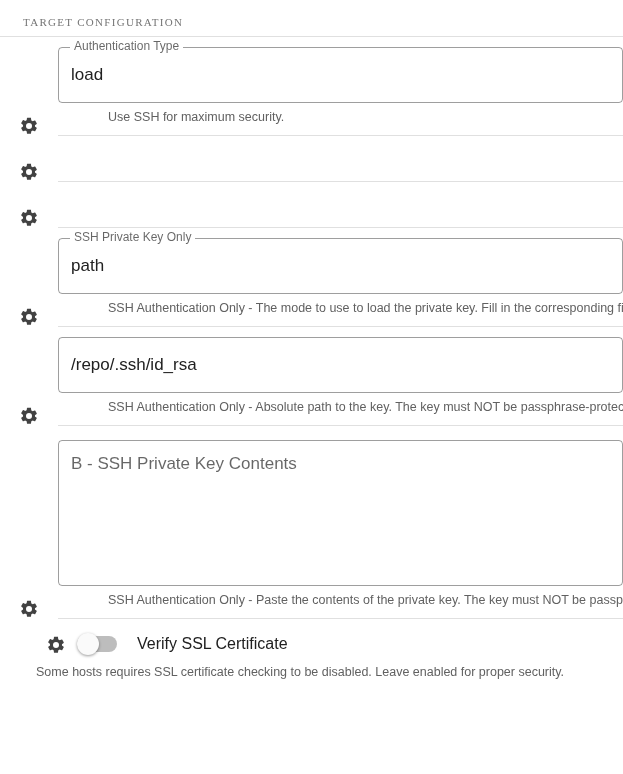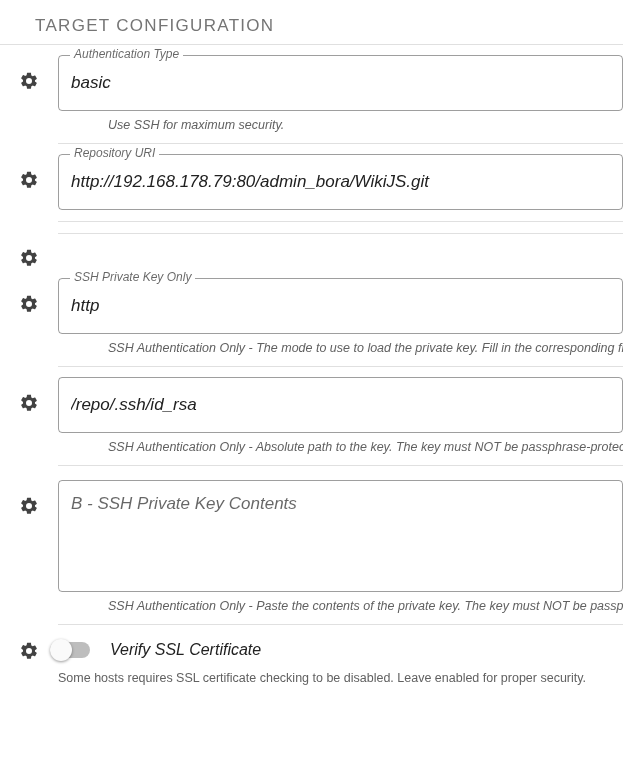--- a/index.html
+++ b/index.html
@@ -10,39 +10,39 @@
   }
   body {
     width: 623px;
     height: 774px;
     overflow: hidden;
     position: relative;
     color: #212121;
   }
 
   .section-title {
-    font-size: 17px;
+    font-size: 11px;
     letter-spacing: 1.3px;
     color: #757575;
     text-transform: uppercase;
-    padding: 16px 0 8px 35px;
+    padding: 16px 0 8px 23px;
+    font-family: Liberation Serif, serif;
   }
 
   .divider {
     height: 1px;
     background: #e0e0e0;
     width: 100%;
   }
 
   .field-row {
     display: flex;
-    align-items: flex-start;
+    align-items: flex-end;
     padding: 0;
     position: relative;
-    font-style: italic;
   }
 
   .gear-col {
     width: 58px;
     flex: 0 0 58px;
     display: flex;
     justify-content: center;
     padding-top: 26px;
   }
   .gear-col.textarea-gear { padding-top: 30px; }
@@ -109,21 +109,21 @@
 
   .row-divider {
     height: 1px;
     background: #e0e0e0;
     margin-top: 11px;
     width: 100%;
   }
 
   
   .outlined.textarea {
-    height: 112px;
+    height: 146px;
     margin-top: 14px;
   }
   .outlined.textarea .value {
     align-items: flex-start;
     padding-top: 14px;
     font-size: 17px;
     color: rgba(0,0,0,0.6);
   }
 
   
@@ -154,21 +154,21 @@
     background: #fafafa;
     box-shadow: 0 1px 3px rgba(0,0,0,0.4);
   }
   .toggle-label {
     font-size: 16px;
     color: #212121;
   }
   .toggle-hint {
     font-size: 12.5px;
     color: #616161;
-    padding: 10px 0 0 58px;
+    padding: 10px 0 0 36px;
     white-space: nowrap;
   }
 </style>
 </head>
 <body>
 
 <div class="section-title">Target Configuration</div>
 <div class="divider"></div>
 
 <div class="field-row">
@@ -176,88 +176,83 @@
     <span class="gear-icon">
       <svg viewBox="0 0 24 24" width="20" height="20" fill="currentColor" aria-hidden="true">
         <path d="M19.14 12.94c.04-.31.06-.63.06-.94s-.02-.63-.06-.94l2.03-1.58a.5.5 0 0 0 .12-.64l-1.92-3.32a.5.5 0 0 0-.6-.22l-2.39.96a7.03 7.03 0 0 0-1.63-.94l-.36-2.54A.5.5 0 0 0 13.9 2h-3.84a.5.5 0 0 0-.49.42l-.36 2.54c-.59.24-1.13.56-1.63.94l-2.39-.96a.5.5 0 0 0-.6.22L2.67 8.48a.5.5 0 0 0 .12.64l2.03 1.58c-.04.31-.06.63-.06.94s.02.63.06.94L2.79 14.2a.5.5 0 0 0-.12.64l1.92 3.32c.13.22.39.3.6.22l2.39-.96c.5.38 1.04.7 1.63.94l.36 2.54c.04.24.25.42.49.42h3.84c.24 0 .45-.18.49-.42l.36-2.54c.59-.24 1.13-.56 1.63-.94l2.39.96c.21.08.47 0 .6-.22l1.92-3.32a.5.5 0 0 0-.12-.64l-2.03-1.58zM12 15.6A3.6 3.6 0 1 1 12 8.4a3.6 3.6 0 0 1 0 7.2z"></path>
       </svg>
     </span>
   </div>
   <div class="field-col">
     <div class="outlined">
       <div class="border"></div>
       <div class="label">Authentication Type</div>
-      <div class="value">basic</div>
+      <div class="value">load</div>
     </div>
     <div class="hint">Use SSH for maximum security.</div>
     <div class="row-divider"></div>
   </div>
 </div>
 
 <div class="field-row">
   <div class="gear-col">
     <span class="gear-icon">
       <svg viewBox="0 0 24 24" width="20" height="20" fill="currentColor" aria-hidden="true">
         <path d="M19.14 12.94c.04-.31.06-.63.06-.94s-.02-.63-.06-.94l2.03-1.58a.5.5 0 0 0 .12-.64l-1.92-3.32a.5.5 0 0 0-.6-.22l-2.39.96a7.03 7.03 0 0 0-1.63-.94l-.36-2.54A.5.5 0 0 0 13.9 2h-3.84a.5.5 0 0 0-.49.42l-.36 2.54c-.59.24-1.13.56-1.63.94l-2.39-.96a.5.5 0 0 0-.6.22L2.67 8.48a.5.5 0 0 0 .12.64l2.03 1.58c-.04.31-.06.63-.06.94s.02.63.06.94L2.79 14.2a.5.5 0 0 0-.12.64l1.92 3.32c.13.22.39.3.6.22l2.39-.96c.5.38 1.04.7 1.63.94l.36 2.54c.04.24.25.42.49.42h3.84c.24 0 .45-.18.49-.42l.36-2.54c.59-.24 1.13-.56 1.63-.94l2.39.96c.21.08.47 0 .6-.22l1.92-3.32a.5.5 0 0 0-.12-.64l-2.03-1.58zM12 15.6A3.6 3.6 0 1 1 12 8.4a3.6 3.6 0 0 1 0 7.2z"></path>
       </svg>
     </span>
   </div>
   <div class="field-col">
+    <div class="row-divider"></div>
+  </div>
+</div>
+
+<div class="field-row">
+  <div class="gear-col">
+    <span class="gear-icon">
+      <svg viewBox="0 0 24 24" width="20" height="20" fill="currentColor" aria-hidden="true">
+        <path d="M19.14 12.94c.04-.31.06-.63.06-.94s-.02-.63-.06-.94l2.03-1.58a.5.5 0 0 0 .12-.64l-1.92-3.32a.5.5 0 0 0-.6-.22l-2.39.96a7.03 7.03 0 0 0-1.63-.94l-.36-2.54A.5.5 0 0 0 13.9 2h-3.84a.5.5 0 0 0-.49.42l-.36 2.54c-.59.24-1.13.56-1.63.94l-2.39-.96a.5.5 0 0 0-.6.22L2.67 8.48a.5.5 0 0 0 .12.64l2.03 1.58c-.04.31-.06.63-.06.94s.02.63.06.94L2.79 14.2a.5.5 0 0 0-.12.64l1.92 3.32c.13.22.39.3.6.22l2.39-.96c.5.38 1.04.7 1.63.94l.36 2.54c.04.24.25.42.49.42h3.84c.24 0 .45-.18.49-.42l.36-2.54c.59-.24 1.13-.56 1.63-.94l2.39.96c.21.08.47 0 .6-.22l1.92-3.32a.5.5 0 0 0-.12-.64l-2.03-1.58zM12 15.6A3.6 3.6 0 1 1 12 8.4a3.6 3.6 0 0 1 0 7.2z"></path>
+      </svg>
+    </span>
+  </div>
+  <div class="field-col">
+    <div class="row-divider"></div>
+  </div>
+</div>
+
+<div class="field-row">
+  <div class="gear-col">
+    <span class="gear-icon">
+      <svg viewBox="0 0 24 24" width="20" height="20" fill="currentColor" aria-hidden="true">
+        <path d="M19.14 12.94c.04-.31.06-.63.06-.94s-.02-.63-.06-.94l2.03-1.58a.5.5 0 0 0 .12-.64l-1.92-3.32a.5.5 0 0 0-.6-.22l-2.39.96a7.03 7.03 0 0 0-1.63-.94l-.36-2.54A.5.5 0 0 0 13.9 2h-3.84a.5.5 0 0 0-.49.42l-.36 2.54c-.59.24-1.13.56-1.63.94l-2.39-.96a.5.5 0 0 0-.6.22L2.67 8.48a.5.5 0 0 0 .12.64l2.03 1.58c-.04.31-.06.63-.06.94s.02.63.06.94L2.79 14.2a.5.5 0 0 0-.12.64l1.92 3.32c.13.22.39.3.6.22l2.39-.96c.5.38 1.04.7 1.63.94l.36 2.54c.04.24.25.42.49.42h3.84c.24 0 .45-.18.49-.42l.36-2.54c.59-.24 1.13-.56 1.63-.94l2.39.96c.21.08.47 0 .6-.22l1.92-3.32a.5.5 0 0 0-.12-.64l-2.03-1.58zM12 15.6A3.6 3.6 0 1 1 12 8.4a3.6 3.6 0 0 1 0 7.2z"></path>
+      </svg>
+    </span>
+  </div>
+  <div class="field-col">
     <div class="outlined">
       <div class="border"></div>
-      <div class="label">Repository URI</div>
-      <div class="value">http://192.168.178.79:80/admin_bora/WikiJS.git</div>
-    </div>
-    <div class="row-divider"></div>
-  </div>
-</div>
-
-<div class="field-row">
-  <div class="gear-col">
-    <span class="gear-icon">
-      <svg viewBox="0 0 24 24" width="20" height="20" fill="currentColor" aria-hidden="true">
-        <path d="M19.14 12.94c.04-.31.06-.63.06-.94s-.02-.63-.06-.94l2.03-1.58a.5.5 0 0 0 .12-.64l-1.92-3.32a.5.5 0 0 0-.6-.22l-2.39.96a7.03 7.03 0 0 0-1.63-.94l-.36-2.54A.5.5 0 0 0 13.9 2h-3.84a.5.5 0 0 0-.49.42l-.36 2.54c-.59.24-1.13.56-1.63.94l-2.39-.96a.5.5 0 0 0-.6.22L2.67 8.48a.5.5 0 0 0 .12.64l2.03 1.58c-.04.31-.06.63-.06.94s.02.63.06.94L2.79 14.2a.5.5 0 0 0-.12.64l1.92 3.32c.13.22.39.3.6.22l2.39-.96c.5.38 1.04.7 1.63.94l.36 2.54c.04.24.25.42.49.42h3.84c.24 0 .45-.18.49-.42l.36-2.54c.59-.24 1.13-.56 1.63-.94l2.39.96c.21.08.47 0 .6-.22l1.92-3.32a.5.5 0 0 0-.12-.64l-2.03-1.58zM12 15.6A3.6 3.6 0 1 1 12 8.4a3.6 3.6 0 0 1 0 7.2z"></path>
-      </svg>
-    </span>
-  </div>
-  <div class="field-col">
+      <div class="label">SSH Private Key Only</div>
+      <div class="value">path</div>
+    </div>
+    <div class="hint">SSH Authentication Only - The mode to use to load the private key. Fill in the corresponding field below.</div>
     <div class="row-divider"></div>
   </div>
 </div>
 
 <div class="field-row">
   <div class="gear-col">
     <span class="gear-icon">
       <svg viewBox="0 0 24 24" width="20" height="20" fill="currentColor" aria-hidden="true">
         <path d="M19.14 12.94c.04-.31.06-.63.06-.94s-.02-.63-.06-.94l2.03-1.58a.5.5 0 0 0 .12-.64l-1.92-3.32a.5.5 0 0 0-.6-.22l-2.39.96a7.03 7.03 0 0 0-1.63-.94l-.36-2.54A.5.5 0 0 0 13.9 2h-3.84a.5.5 0 0 0-.49.42l-.36 2.54c-.59.24-1.13.56-1.63.94l-2.39-.96a.5.5 0 0 0-.6.22L2.67 8.48a.5.5 0 0 0 .12.64l2.03 1.58c-.04.31-.06.63-.06.94s.02.63.06.94L2.79 14.2a.5.5 0 0 0-.12.64l1.92 3.32c.13.22.39.3.6.22l2.39-.96c.5.38 1.04.7 1.63.94l.36 2.54c.04.24.25.42.49.42h3.84c.24 0 .45-.18.49-.42l.36-2.54c.59-.24 1.13-.56 1.63-.94l2.39.96c.21.08.47 0 .6-.22l1.92-3.32a.5.5 0 0 0-.12-.64l-2.03-1.58zM12 15.6A3.6 3.6 0 1 1 12 8.4a3.6 3.6 0 0 1 0 7.2z"></path>
       </svg>
     </span>
   </div>
   <div class="field-col">
     <div class="outlined">
       <div class="border"></div>
-      <div class="label">SSH Private Key Only</div>
-      <div class="value">http</div>
-    </div>
-    <div class="hint">SSH Authentication Only - The mode to use to load the private key. Fill in the corresponding field below.</div>
-    <div class="row-divider"></div>
-  </div>
-</div>
-
-<div class="field-row">
-  <div class="gear-col">
-    <span class="gear-icon">
-      <svg viewBox="0 0 24 24" width="20" height="20" fill="currentColor" aria-hidden="true">
-        <path d="M19.14 12.94c.04-.31.06-.63.06-.94s-.02-.63-.06-.94l2.03-1.58a.5.5 0 0 0 .12-.64l-1.92-3.32a.5.5 0 0 0-.6-.22l-2.39.96a7.03 7.03 0 0 0-1.63-.94l-.36-2.54A.5.5 0 0 0 13.9 2h-3.84a.5.5 0 0 0-.49.42l-.36 2.54c-.59.24-1.13.56-1.63.94l-2.39-.96a.5.5 0 0 0-.6.22L2.67 8.48a.5.5 0 0 0 .12.64l2.03 1.58c-.04.31-.06.63-.06.94s.02.63.06.94L2.79 14.2a.5.5 0 0 0-.12.64l1.92 3.32c.13.22.39.3.6.22l2.39-.96c.5.38 1.04.7 1.63.94l.36 2.54c.04.24.25.42.49.42h3.84c.24 0 .45-.18.49-.42l.36-2.54c.59-.24 1.13-.56 1.63-.94l2.39.96c.21.08.47 0 .6-.22l1.92-3.32a.5.5 0 0 0-.12-.64l-2.03-1.58zM12 15.6A3.6 3.6 0 1 1 12 8.4a3.6 3.6 0 0 1 0 7.2z"></path>
-      </svg>
-    </span>
-  </div>
-  <div class="field-col">
-    <div class="outlined">
-      <div class="border"></div>
       <div class="value">/repo/.ssh/id_rsa</div>
     </div>
     <div class="hint">SSH Authentication Only - Absolute path to the key. The key must NOT be passphrase-protected. Mode mu</div>
     <div class="row-divider"></div>
   </div>
 </div>
 
 <div class="field-row">
   <div class="gear-col textarea-gear">
     <span class="gear-icon">
@@ -269,21 +264,21 @@
   <div class="field-col">
     <div class="outlined textarea">
       <div class="border"></div>
       <div class="value">B - SSH Private Key Contents</div>
     </div>
     <div class="hint">SSH Authentication Only - Paste the contents of the private key. The key must NOT be passphrase-protecte</div>
     <div class="row-divider"></div>
   </div>
 </div>
 
-<div class="field-row" style="padding-top:14px;">
+<div class="field-row" style="padding-top:14px;margin-left:27px;">
   <div class="gear-col toggle-gear">
     <span class="gear-icon">
       <svg viewBox="0 0 24 24" width="20" height="20" fill="currentColor" aria-hidden="true">
         <path d="M19.14 12.94c.04-.31.06-.63.06-.94s-.02-.63-.06-.94l2.03-1.58a.5.5 0 0 0 .12-.64l-1.92-3.32a.5.5 0 0 0-.6-.22l-2.39.96a7.03 7.03 0 0 0-1.63-.94l-.36-2.54A.5.5 0 0 0 13.9 2h-3.84a.5.5 0 0 0-.49.42l-.36 2.54c-.59.24-1.13.56-1.63.94l-2.39-.96a.5.5 0 0 0-.6.22L2.67 8.48a.5.5 0 0 0 .12.64l2.03 1.58c-.04.31-.06.63-.06.94s.02.63.06.94L2.79 14.2a.5.5 0 0 0-.12.64l1.92 3.32c.13.22.39.3.6.22l2.39-.96c.5.38 1.04.7 1.63.94l.36 2.54c.04.24.25.42.49.42h3.84c.24 0 .45-.18.49-.42l.36-2.54c.59-.24 1.13-.56 1.63-.94l2.39.96c.21.08.47 0 .6-.22l1.92-3.32a.5.5 0 0 0-.12-.64l-2.03-1.58zM12 15.6A3.6 3.6 0 1 1 12 8.4a3.6 3.6 0 0 1 0 7.2z"></path>
       </svg>
     </span>
   </div>
   <div class="field-col" style="margin-left:-8px;">
     <div class="toggle-row">
       <span class="switch">

